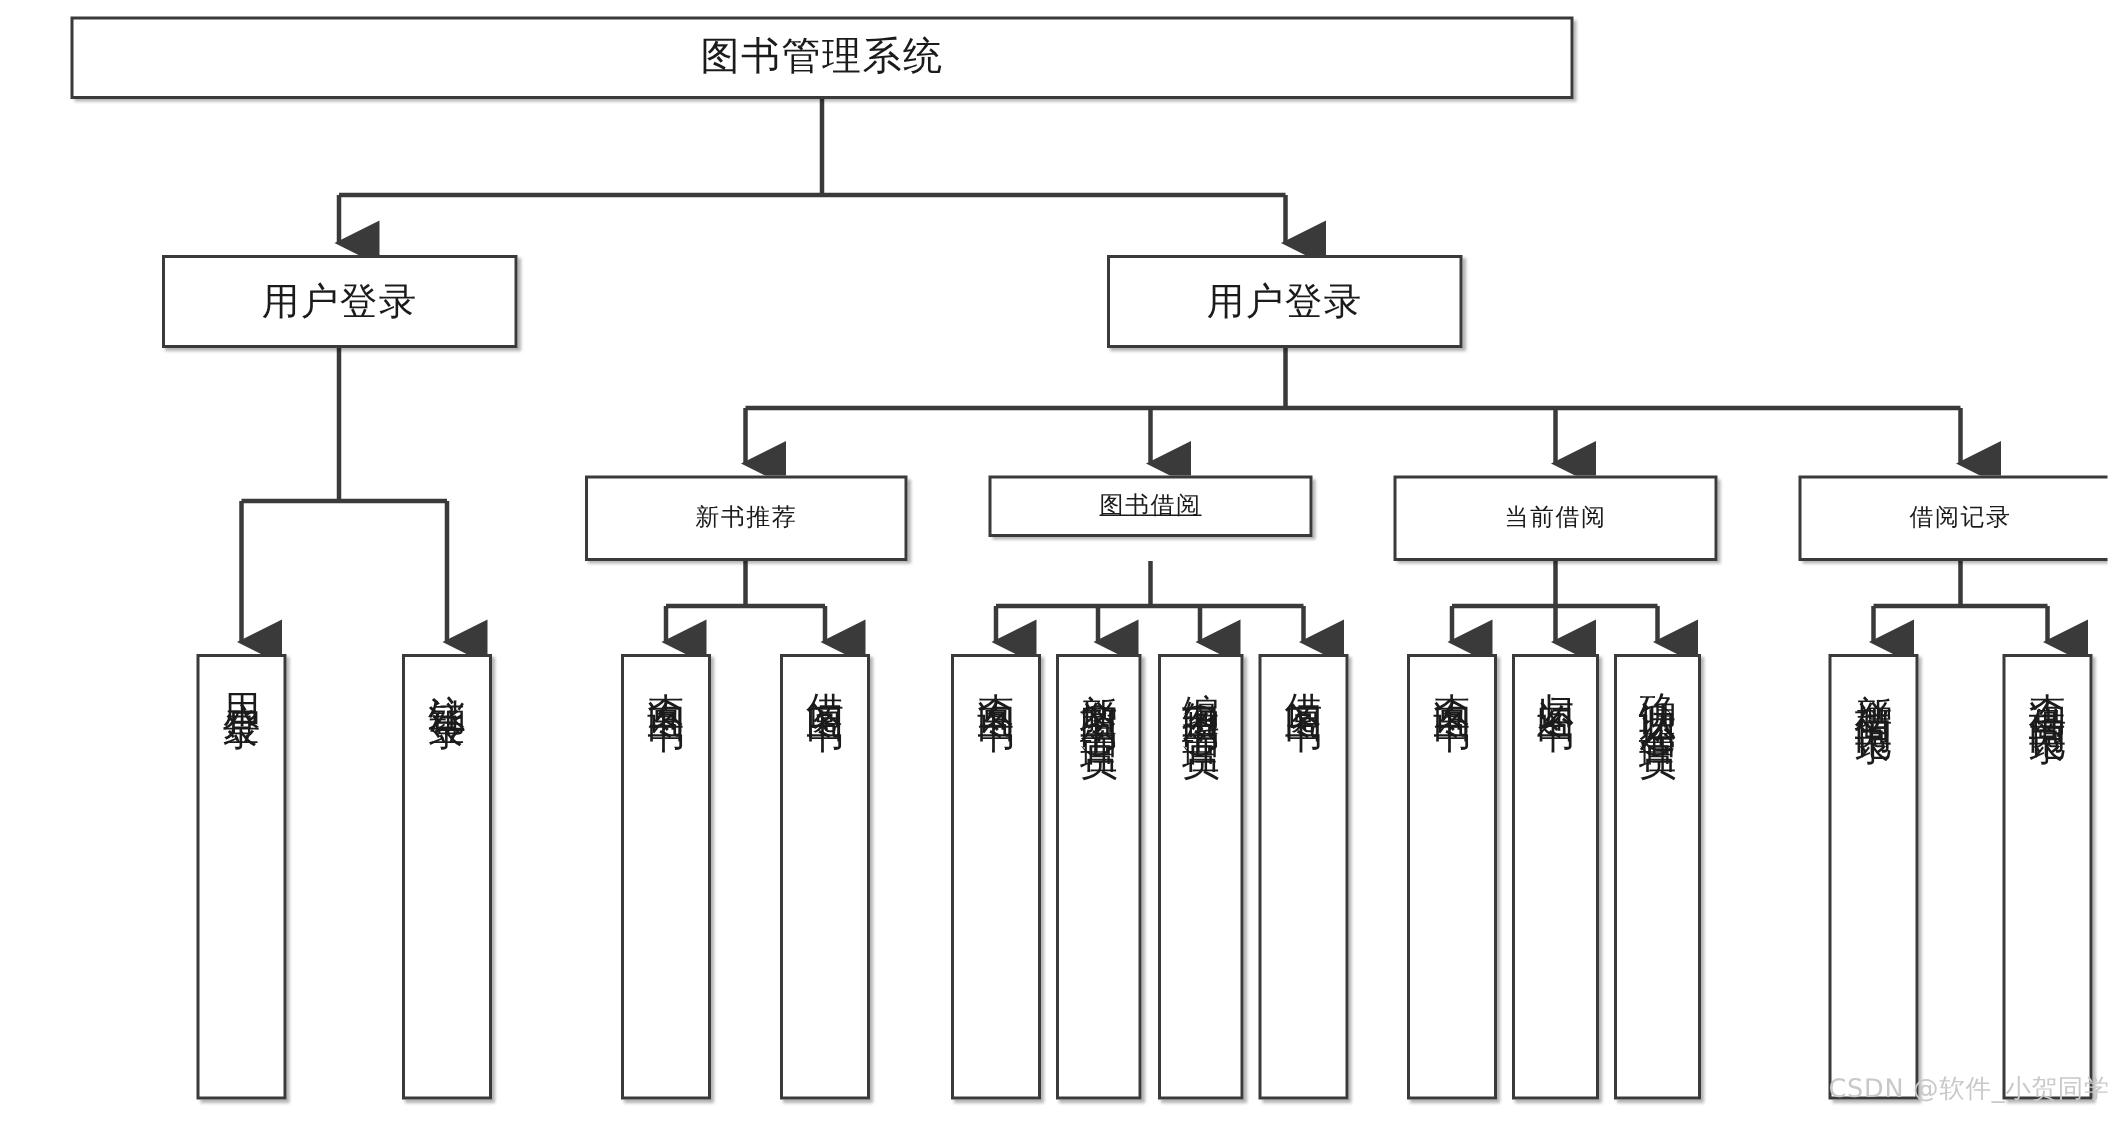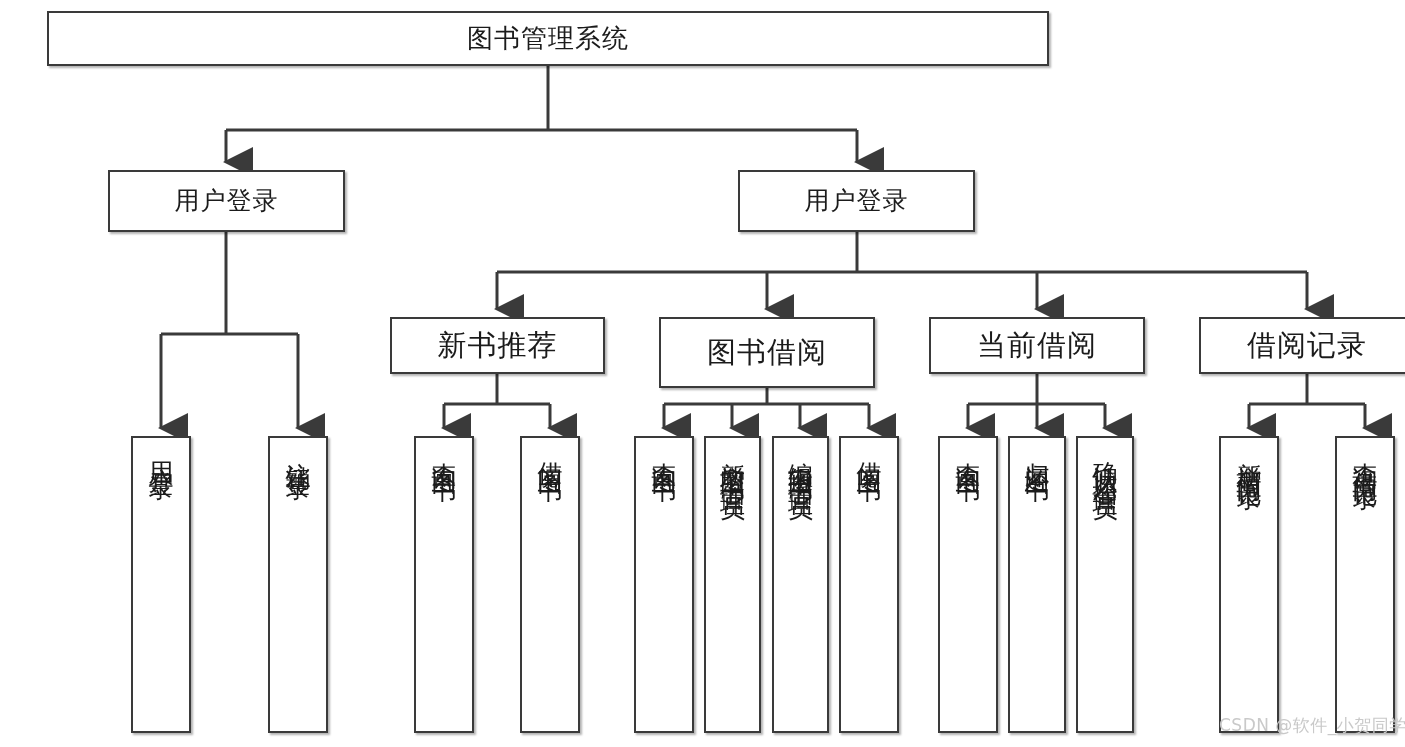--- a/index.html
+++ b/index.html
@@ -49,21 +49,21 @@
   
   .node.h .node-label {
     font-size: 25px;
     letter-spacing: 1px;
   }
   .node.title .node-label {
     font-size: 26px;
     letter-spacing: 1px;
   }
   .node.lvl3 .node-label {
-    font-size: 29px;
+    font-size: 16px;
     letter-spacing: 1px;
   }
   
   .node.v {
     align-items: flex-start;
     padding-top: 4px;
   }
   .node.v .node-label {
     writing-mode: vertical-rl;
     text-orientation: upright;
@@ -150,21 +150,21 @@
   <div class="node h" style="left:81px; top:170px; width:237px; height:62px;">
     <span class="node-label">用户登录</span>
   </div>
   <div class="node h" style="left:711px; top:170px; width:237px; height:62px;">
     <span class="node-label">用户登录</span>
   </div>
 
   <div class="node lvl3 h" style="left:363px; top:317px; width:215px; height:57px;">
     <span class="node-label">新书推荐</span>
   </div>
-  <div class="node lvl3 h" style="left:632px; top:317px; width:216px; height:71px;">
+  <div class="node lvl3 h" style="left:632px; top:317px; width:216px; height:41px;text-decoration:underline;">
     <span class="node-label">图书借阅</span>
   </div>
   <div class="node lvl3 h" style="left:1172px; top:317px; width:216px; height:57px;">
     <span class="node-label">借阅记录</span>
   </div>
   <div class="node lvl3 h" style="left:902px; top:317px; width:216px; height:57px;">
     <span class="node-label">当前借阅</span>
   </div>
 
   <div class="node v" style="left:104px; top:436px; width:60px; height:297px;">

